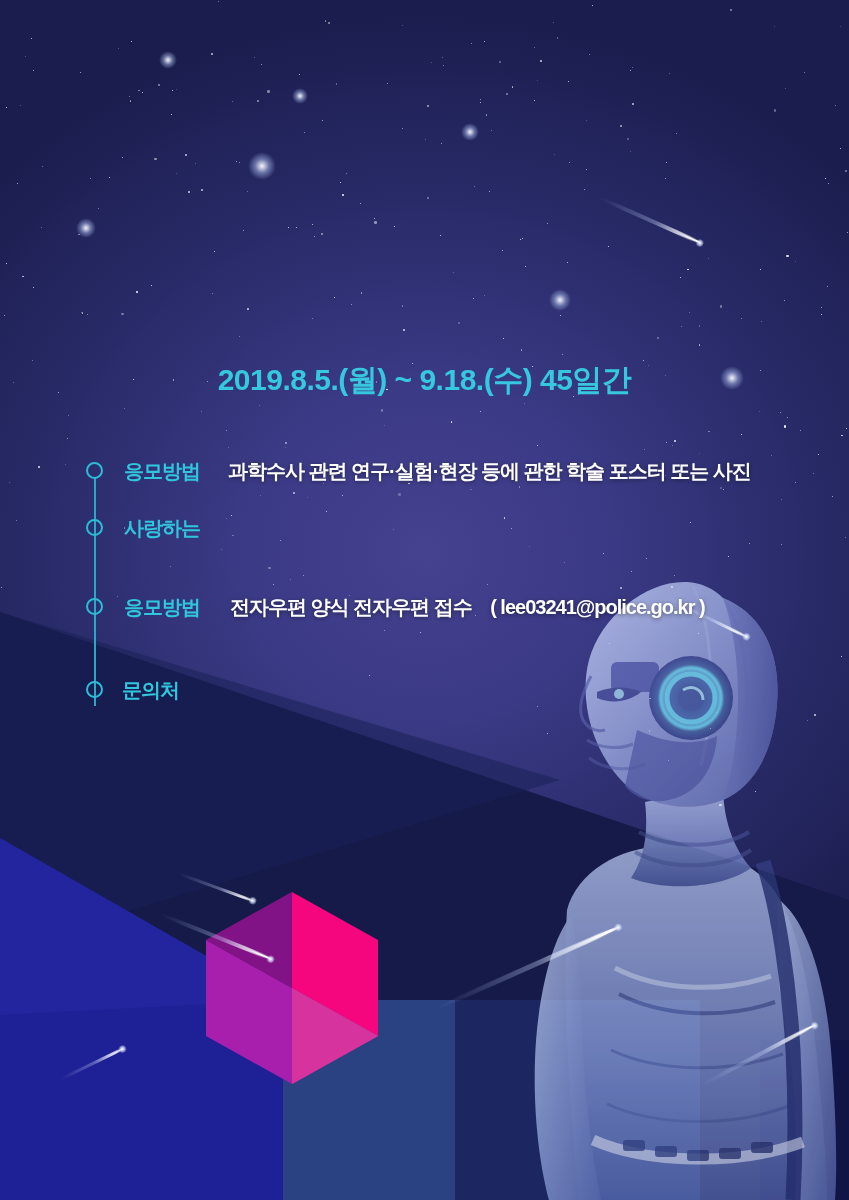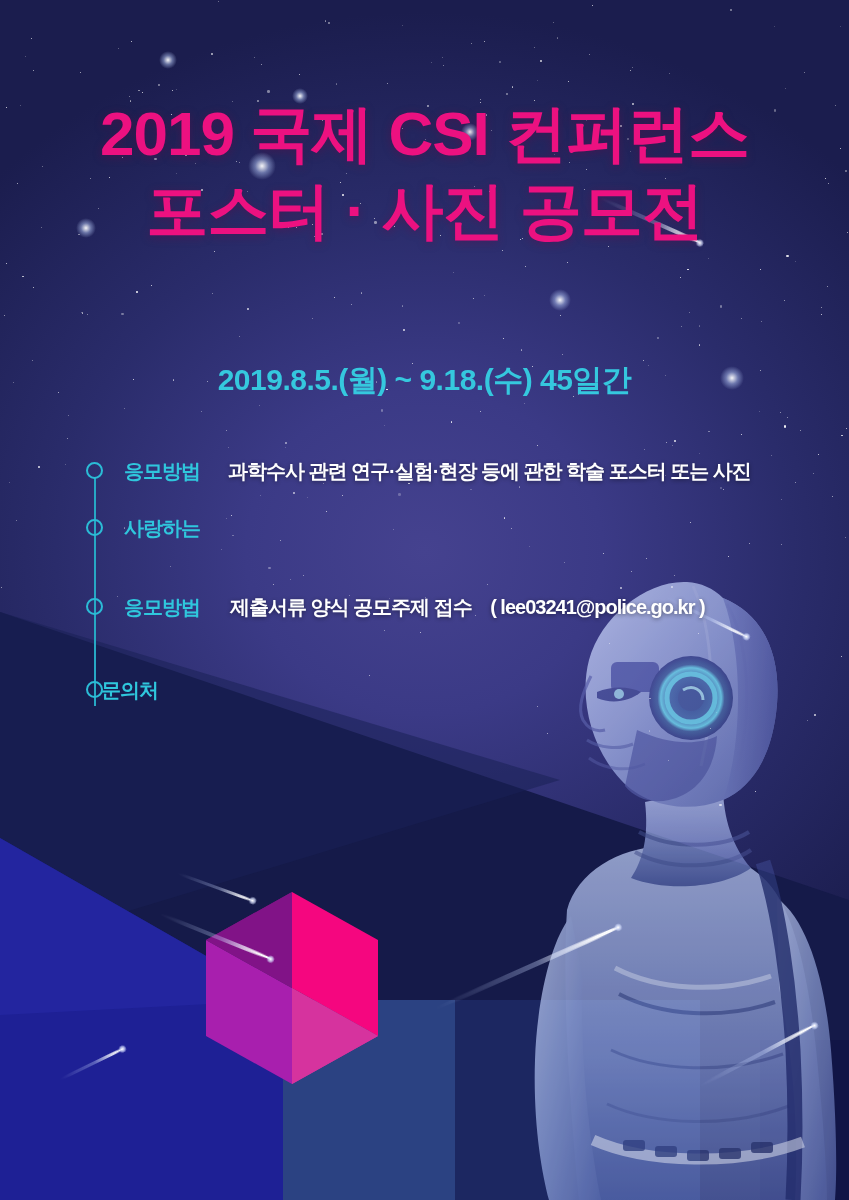--- a/index.html
+++ b/index.html
@@ -498,24 +498,20 @@
   <div class="stars">
     <div class="meteor" style="left:600px;top:196px;width:110px;height:4px;transform:rotate(24deg);"></div>
     <div class="meteor" style="left:160px;top:912px;width:120px;height:4px;transform:rotate(22deg);"></div>
     <div class="meteor" style="left:436px;top:1006px;width:200px;height:5px;transform:rotate(-24deg);"></div>
     <div class="meteor" style="left:666px;top:596px;width:90px;height:3px;transform:rotate(26deg);"></div>
     <div class="meteor" style="left:178px;top:872px;width:80px;height:3px;transform:rotate(20deg);"></div>
     <div class="meteor" style="left:700px;top:1084px;width:130px;height:4px;transform:rotate(-28deg);"></div>
     <div class="meteor" style="left:60px;top:1078px;width:70px;height:3px;transform:rotate(-26deg);"></div>
   </div>
 
-  <div class="headline">
-    <span class="hl hl1">2019 국제 CSI 컨퍼런스</span>
-    <span class="hl hl2">포스터 · 사진 공모전</span>
-  </div>
 
   <div class="dateline">2019.8.5.(월) ~ 9.18.(수) 45일간</div>
 
   <div class="info">
     <div class="timeline"></div>
 
     <div class="row" style="margin-bottom:30px;">
       <span class="dot" style="top:4px;"></span>
       <span class="lbl" style="margin-left:38px;width:88px;">응모방법</span>
       <span class="val" style="margin-left:16px;">과학수사 관련 연구·실험·현장 등에 관한 학술 포스터 또는 사진</span>
@@ -523,24 +519,24 @@
 
     <div class="row" style="margin-bottom:52px;">
       <span class="dot" style="top:4px;"></span>
       <span class="lbl" style="margin-left:38px;width:88px;">사랑하는</span>
     </div>
 
     <div class="row" style="margin-bottom:56px;">
       <span class="dot" style="top:4px;"></span>
       <span class="lbl" style="margin-left:38px;width:88px;">응모방법</span>
       <span style="margin-left:18px;">
-        <span class="val">제출서류 양식 공모주제 접수</span>
+        <span class="val">전자우편 양식 전자우편 접수</span>
         <span class="val sub" style="margin-left:14px;">( lee03241@police.go.kr )</span>
       </span>
     </div>
 
     <div class="row">
       <span class="dot" style="top:4px;"></span>
-      <span class="lbl" style="margin-left:15px;width:88px;">문의처</span>
+      <span class="lbl" style="margin-left:36px;width:88px;">문의처</span>
     </div>
   </div>
 
 </div>
 
 </body></html>

